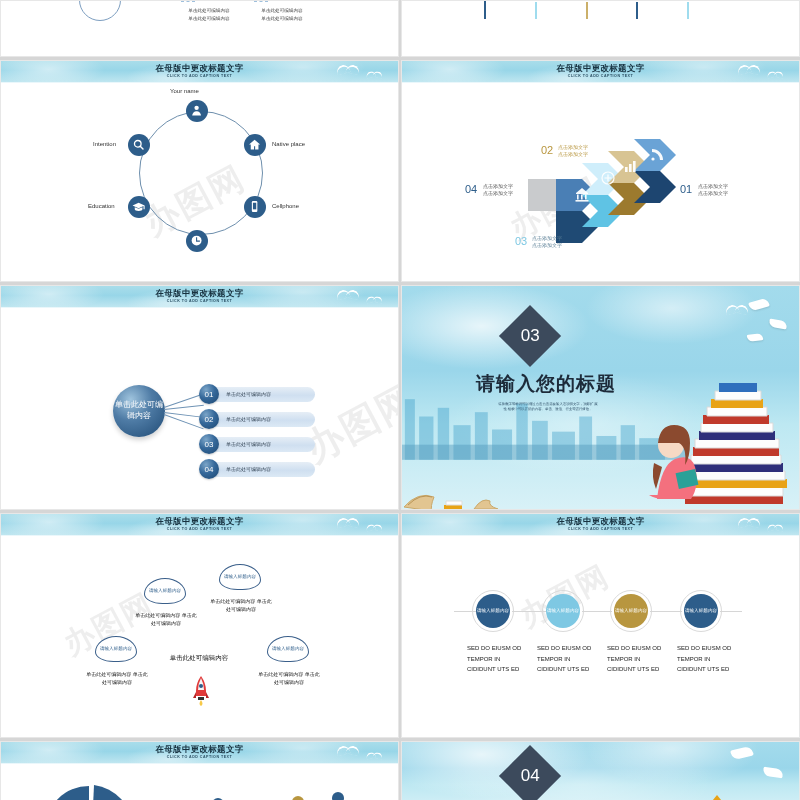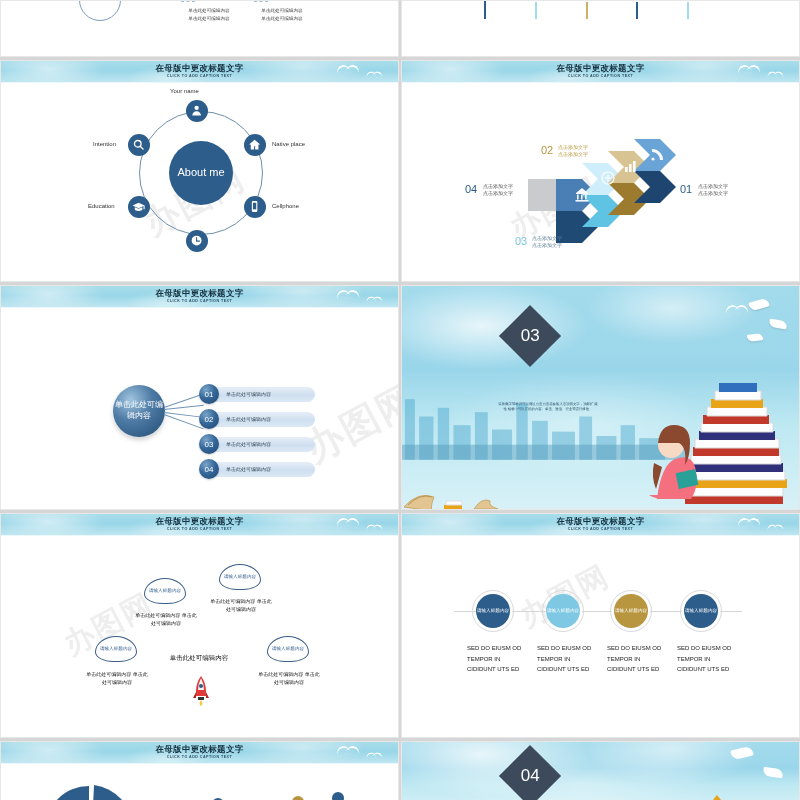--- a/index.html
+++ b/index.html
@@ -199,23 +199,20 @@
       <div class="bandtitle">在母版中更改标题文字</div>
       <div class="bandsub">CLICK TO ADD CAPTION TEXT</div>
       <div class="gull g1"></div>
       <div class="gull g2"></div>
     </div>
     <div class="body">
       <div class="wm" style="left:140px;top:95px;">办图网</div>
 
       <div class="ring" style="left:138px;top:28px;width:124px;height:124px;"></div>
 
-      <div class="hub" style="left:168px;top:58px;width:64px;height:64px;">
-        <span>About me</span>
-      </div>
 
       <div class="node" style="left:185px;top:17px;width:22px;height:22px;">
         <svg viewBox="0 0 24 24">
             <circle cx="12" cy="7" r="4"></circle>
             <path d="M4 21c0-4.4 3.6-8 8-8s8 3.6 8 8z"></path>
           </svg>
       </div>
       <div class="nodelabel" style="left:169px;top:5px;">Your name</div>
 
       <div class="node" style="left:243px;top:51px;width:22px;height:22px;">
@@ -424,20 +421,21 @@
         <path d="M0 40 q14 -16 30 -10 q-4 10 -2 14 Z" fill="#e2c591" stroke="#caa86a"></path>
         <path d="M4 38 q12 -12 24 -8" fill="none" stroke="#b99455"></path>
         <path d="M40 38 h18 v4 h-18 Z" fill="#e8a317"></path>
         <path d="M42 34 h16 v4 h-16 Z" fill="#fdfdfd" stroke="#ddd"></path>
         <path d="M70 42 q8 -12 16 -8 q-2 5 8 8 Z" fill="#e2c591" stroke="#caa86a"></path>
       </svg>
 
       <div class="diamond" style="left:106px;top:28px;width:44px;height:44px;">
         <span>03</span>
       </div>
+      <div class="herotitle" style="left:74px;top:85px;font-size:19px;letter-spacing:1px;">请输入您的标题</div>
       <div class="herosub" style="left:96px;top:116px;width:100px;text-align:center;">特殊数字等标识可以通过点击点击需要输入语说明文字，顶部扩 展性 模板中可以开拓的内容。单击、激活、行业等进行修改。</div>
 
       <div class="gull" style="right:48px;top:16px;"></div>
     </div>
   </div>
 
   <div class="slide">
     <div class="band">
       <div class="bandtitle">在母版中更改标题文字</div>
       <div class="bandsub">CLICK TO ADD CAPTION TEXT</div>

